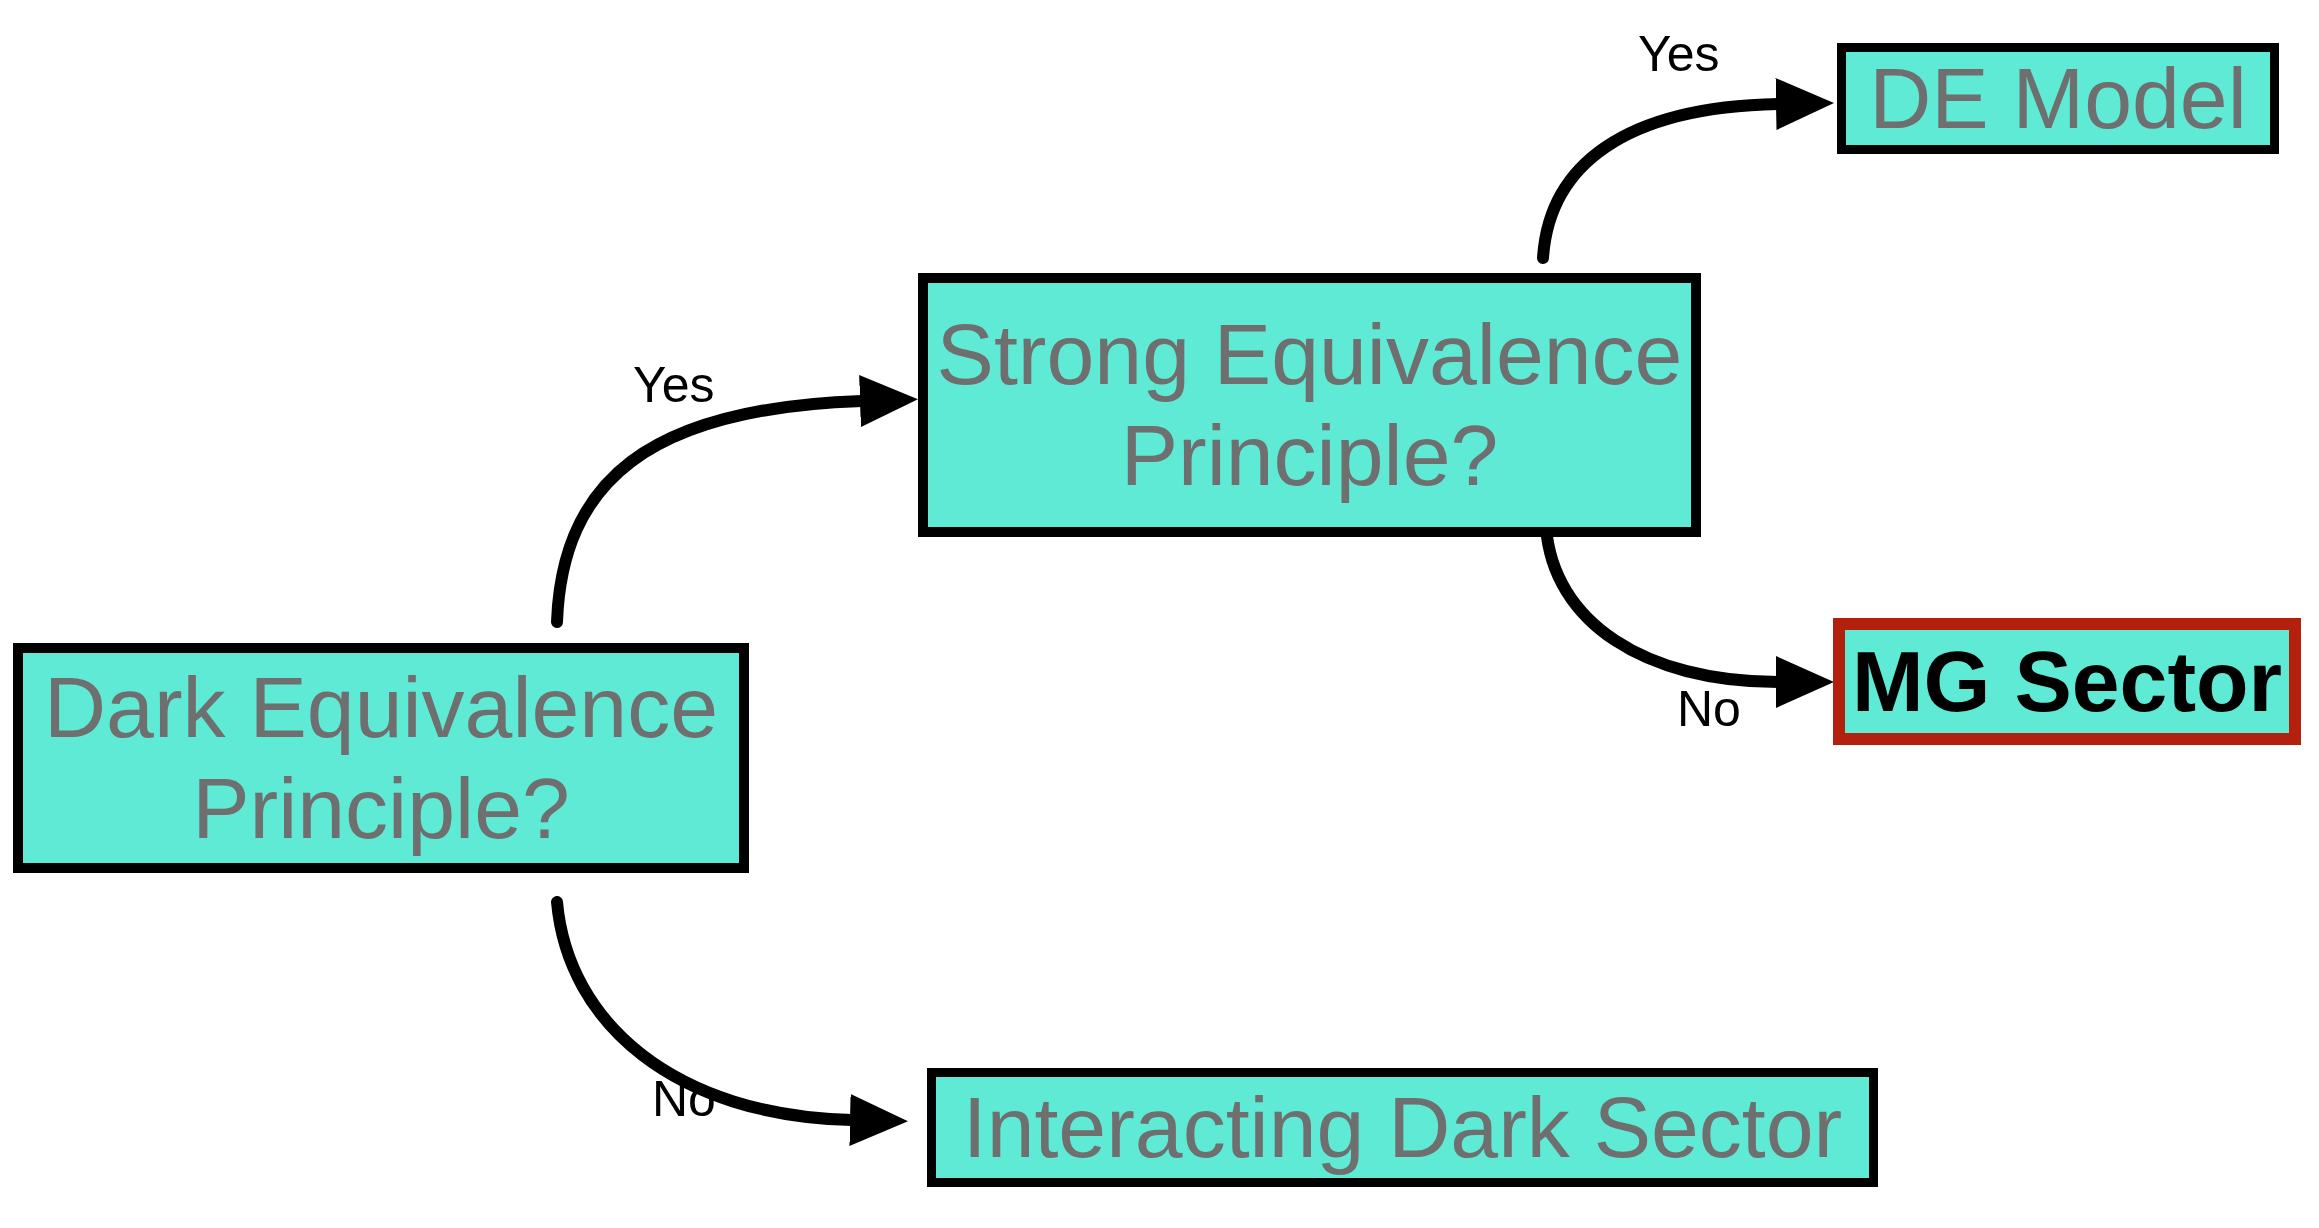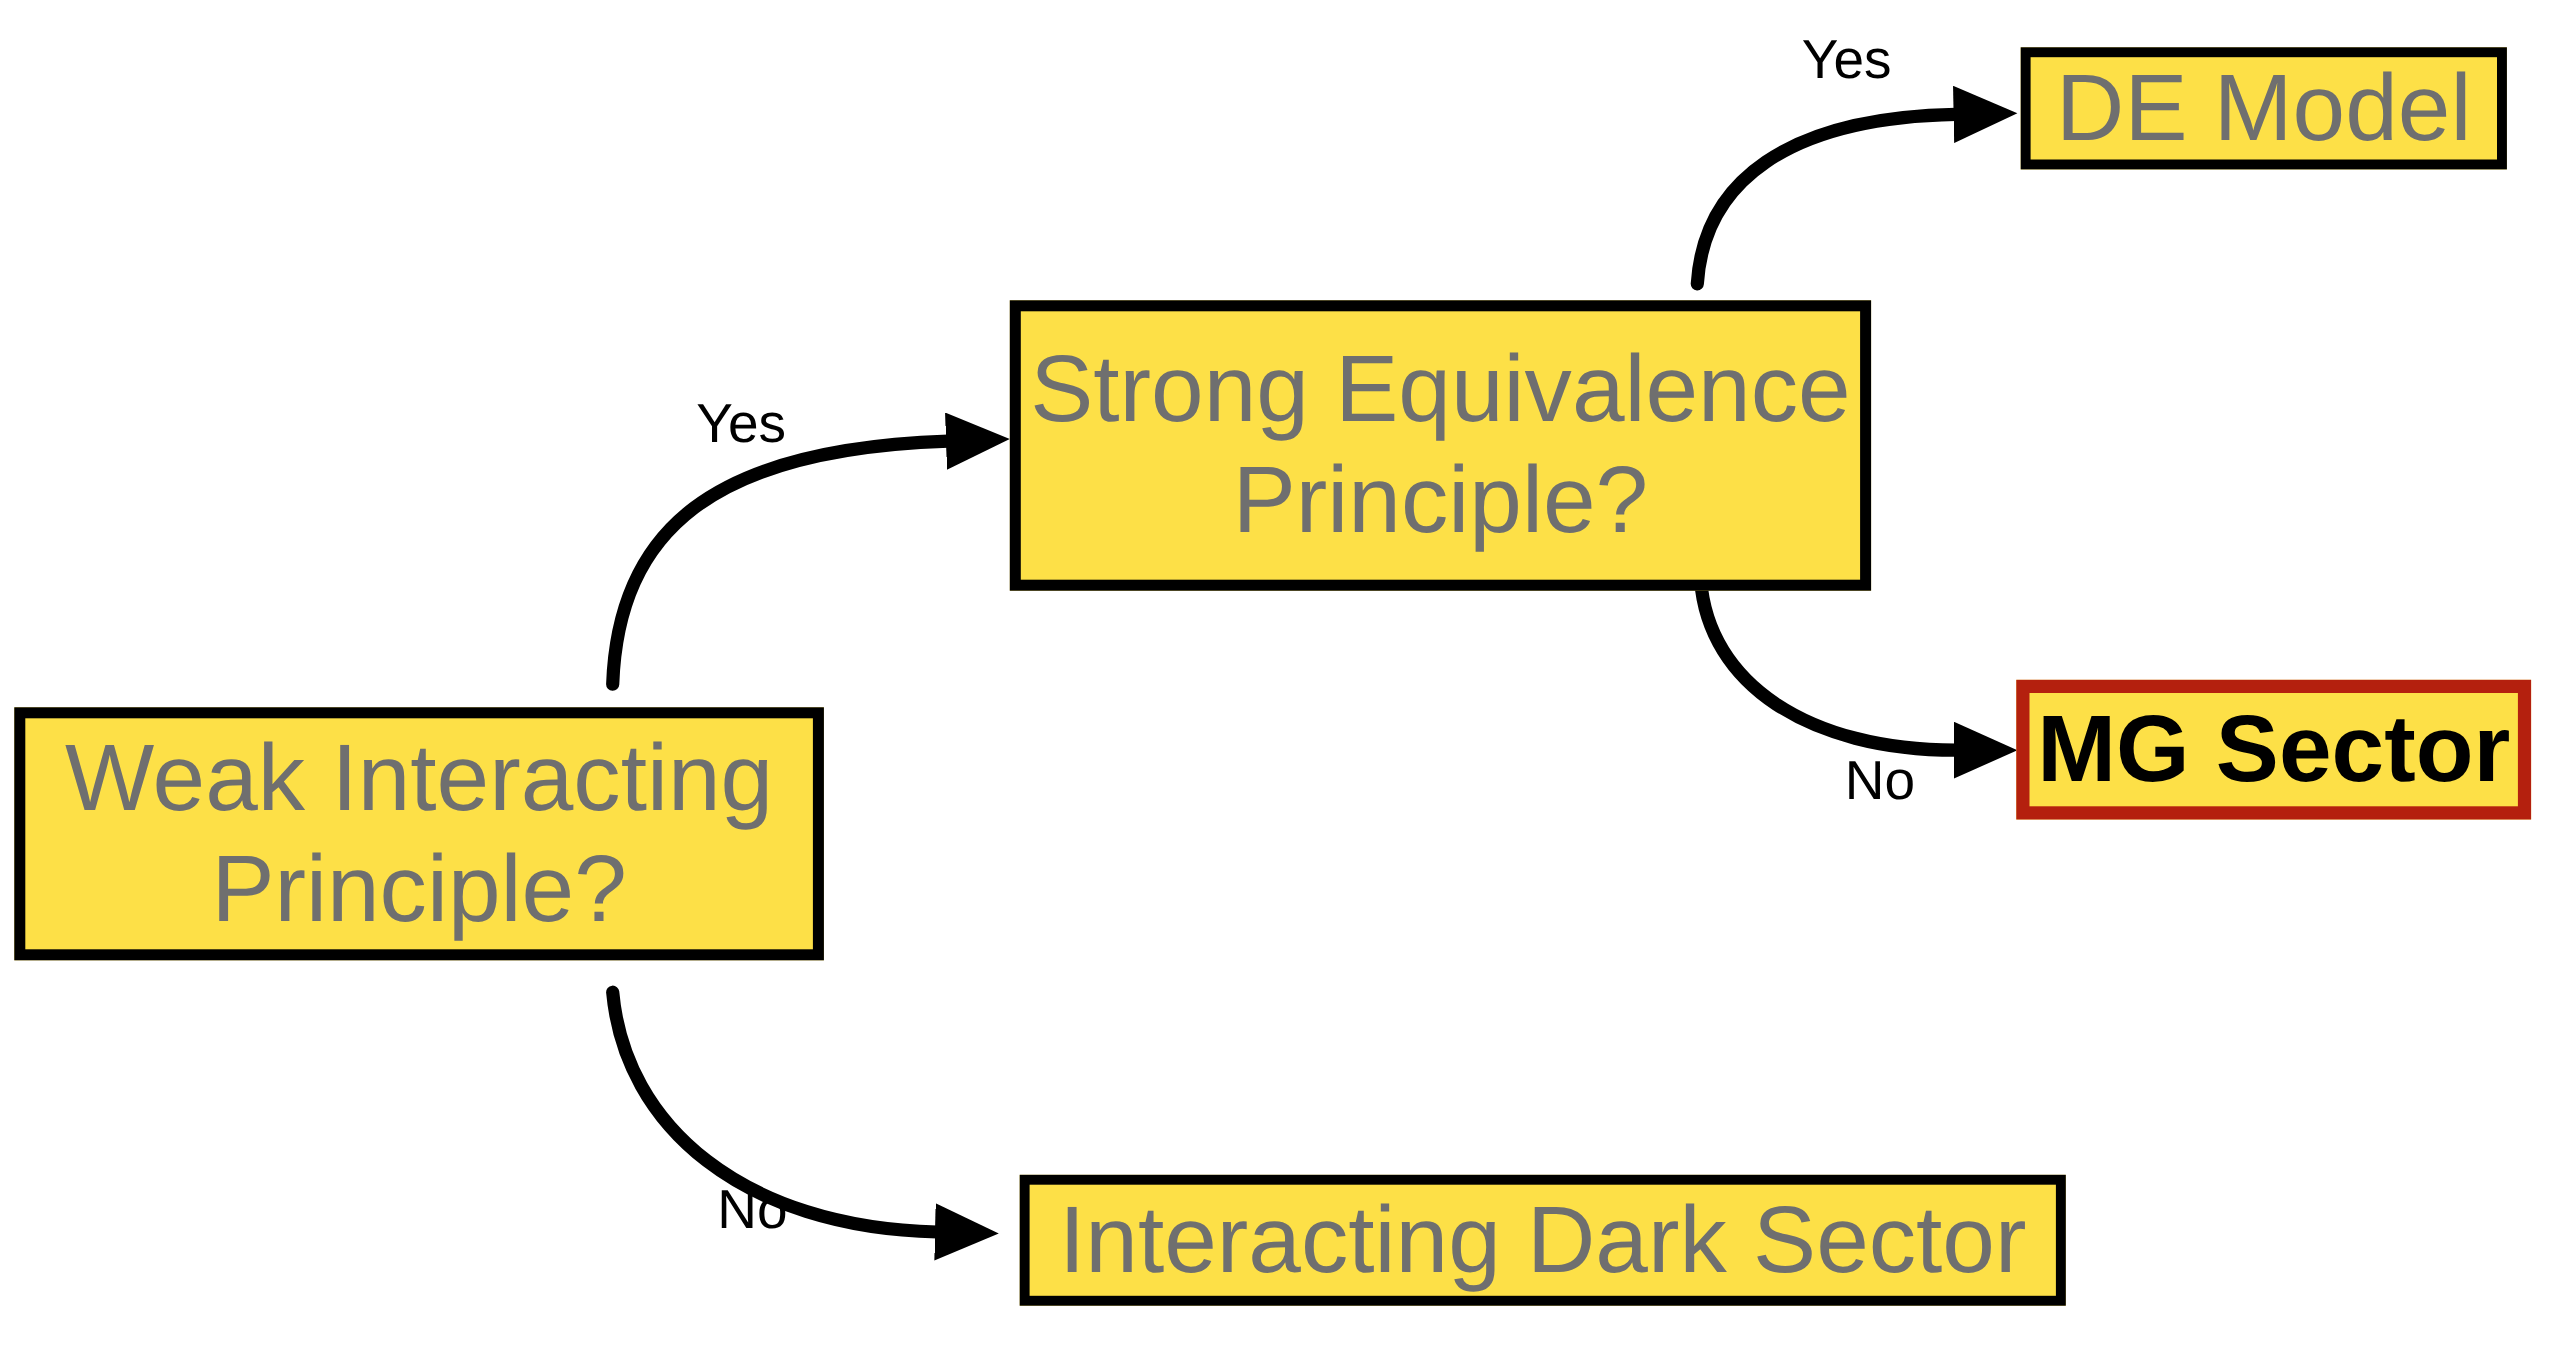--- a/index.html
+++ b/index.html
@@ -28,21 +28,21 @@
     stroke-width: 12;
     stroke-linecap: round;
   }
   .arrowhead {
     fill: var(--arrow-black, #000000);
     stroke: none;
   }
   .box {
     position: absolute;
     box-sizing: border-box;
-    background: #fde047;
+    background: #5eead4;
     border: 10px solid var(--box-border, #000000);
     color: var(--box-text-gray, #6f6f6f);
     font-size: 86px;
     line-height: 1.18;
     display: flex;
     flex-direction: column;
     align-items: center;
     justify-content: center;
     text-align: center;
     white-space: nowrap;
@@ -84,21 +84,21 @@
     <path class="arrow-path" d="M 557 622 C 562 482, 648 408, 862 401" marker-end="url(#arrowhead)"></path>
 
     <path class="arrow-path" d="M 1543 258 C 1549 165, 1625 107, 1778 104" marker-end="url(#arrowhead)"></path>
 
     <path class="arrow-path" d="M 1546 527 C 1553 622, 1645 682, 1778 682" marker-end="url(#arrowhead)"></path>
 
     <path class="arrow-path" d="M 557 902 C 568 1024, 676 1116, 852 1120" marker-end="url(#arrowhead)"></path>
   </svg>
 
   <div class="box box-weak">
-    <div>Weak Interacting</div>
+    <div>Dark Equivalence</div>
     <div>Principle?</div>
   </div>
 
   <div class="box box-strong">
     <div>Strong Equivalence</div>
     <div>Principle?</div>
   </div>
 
   <div class="box box-de">
     <div>DE Model</div>

